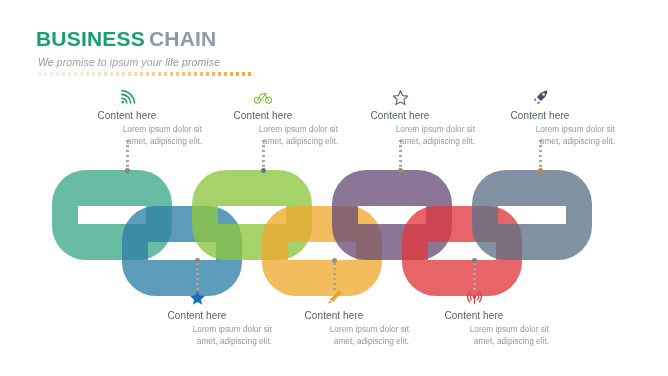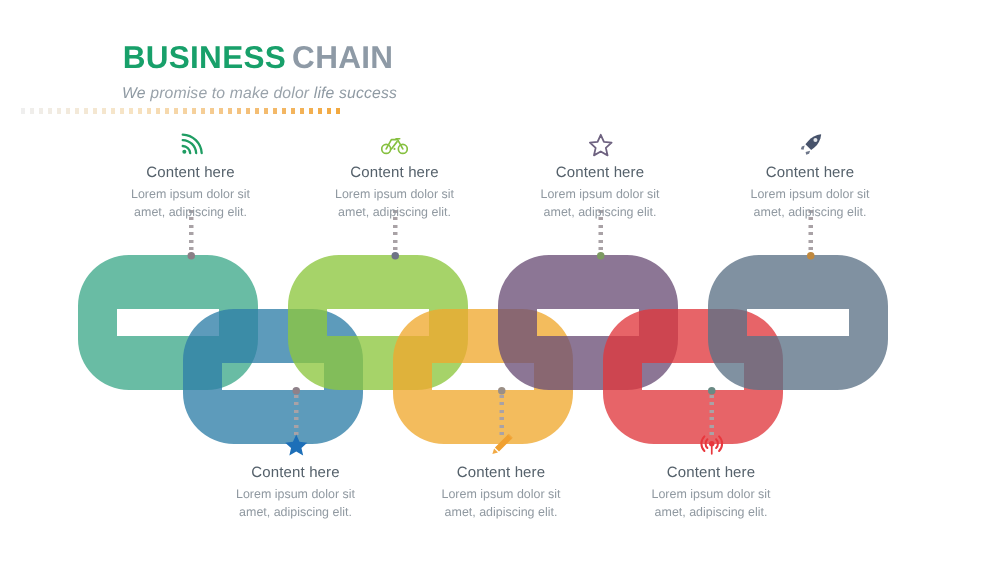--- a/index.html
+++ b/index.html
@@ -12,24 +12,23 @@
     height: 376px;
     position: relative;
     overflow: hidden;
     font-family: "Liberation Sans", sans-serif;
     background: #ffffff;
   }
 
   
   .header {
     position: absolute;
-    left: 12px;
+    left: 36px;
     top: 28px;
     width: 320px;
-    text-align: center;
   }
   .title {
     font-size: 21px;
     font-weight: bold;
     letter-spacing: 0.2px;
     line-height: 1;
     margin: 0;
     white-space: nowrap;
   }
   .title .w1 { color: #18a06a; }
@@ -84,20 +83,21 @@
     font-weight: normal;
     color: #55616b;
     line-height: 13px;
     letter-spacing: 0.1px;
   }
   .callout .cbody {
     font-size: 8.3px;
     color: #9099a1;
     line-height: 11.5px;
     margin-top: 2px;
+    text-align: right;
   }
 
   
   .leader {
     position: absolute;
     width: 3px;
   }
   .leader .line {
     position: absolute;
     left: 0;
@@ -113,21 +113,21 @@
   }
 </style>
 </head>
 <body>
 
 <div class="header">
   <div class="title">
     <span class="w1">BUSINESS</span><span class="w2">CHAIN</span>
   </div>
   <div class="subtitle">
-    <b>We</b><span> promise to make dolor </span><b>life success</b>
+    <b>We</b><span> promise to ipsum your </span><b>life promise</b>
   </div>
   <div class="dotrule"></div>
 </div>
 
 <svg class="chain" width="668" height="376" viewBox="0 0 668 376">
   <defs>
 
     <g id="linkshape">
       <path fill-rule="evenodd" d="
         M 0 34 A 34 34 0 0 1 34 0 L 86 0 A 34 34 0 0 1 120 34

